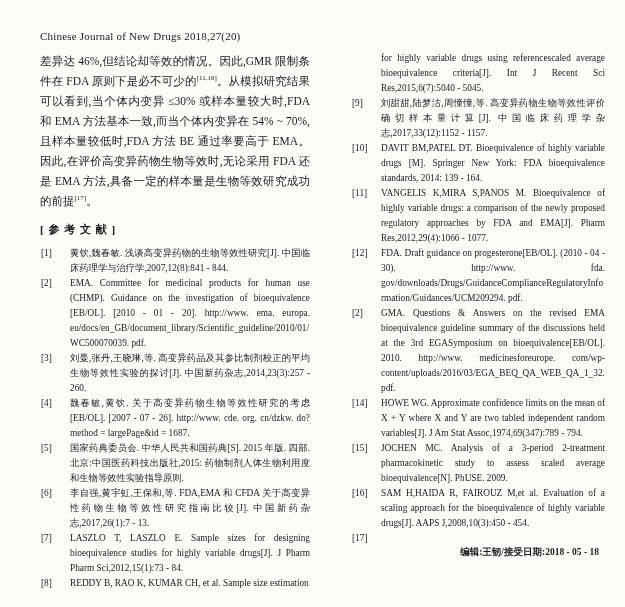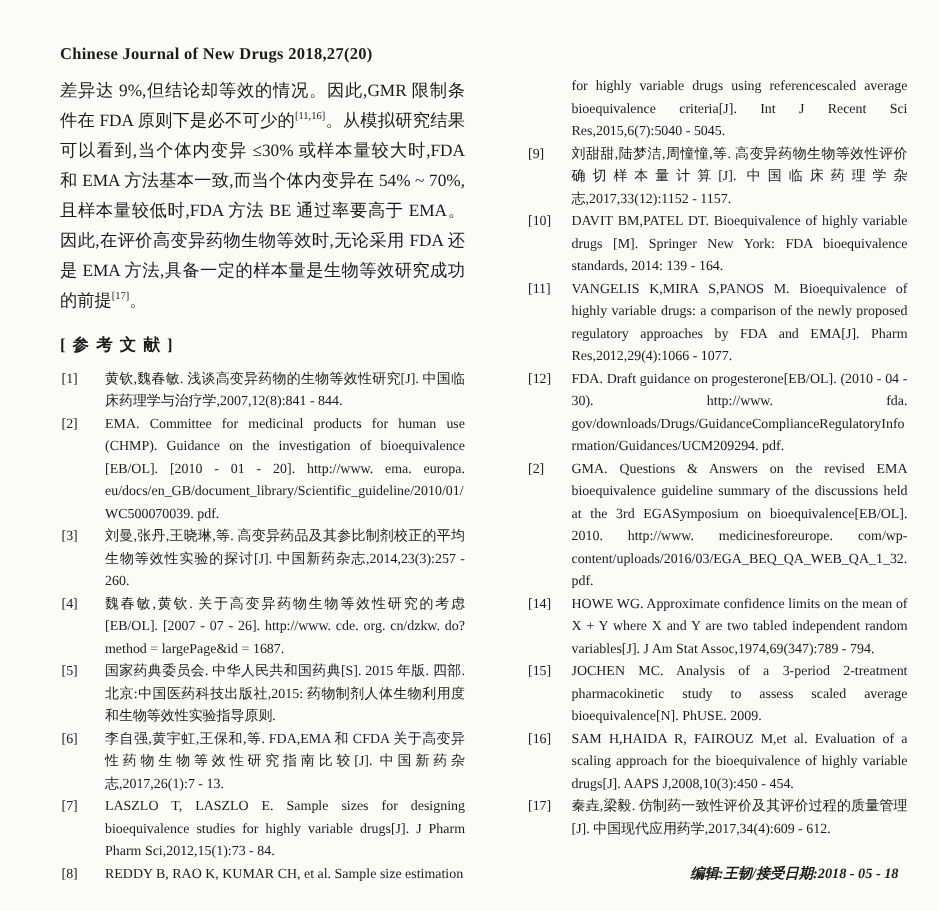--- a/index.html
+++ b/index.html
@@ -12,21 +12,21 @@
     overflow: hidden;
   }
   .page {
     box-sizing: border-box;
     width: 625px;
     height: 607px;
     padding: 30px 20px 10px 40px;
   }
   .journal-header {
     font-size: 11px;
-    font-weight: bold;
+    font-weight: normal;
     letter-spacing: 0.2px;
   }
   .columns {
     display: flex;
     gap: 25px;
     margin-top: 9px;
   }
   .col { width: 270px; }
   .body-text {
     margin: 0;
@@ -61,34 +61,33 @@
     left: 1px;
     top: 0;
   }
   .col-right .refs { margin-top: 0; margin-left: 16px; }
   .editor-note {
     margin-top: 15px;
     padding-right: 6px;
     font-size: 9.5px;
     font-weight: bold;
     text-align: right;
-    font-style: italic;
   }
 </style>
 </head>
 <body>
 
 <div class="page">
 
   <div class="journal-header">Chinese Journal of New Drugs 2018,27(20)</div>
 
   <div class="columns">
 
     <div class="col col-left">
-      <p class="body-text"><span>差异达 9%,但结论却等效的情况。因此,GMR 限制条件在 FDA 原则下是必不可少的</span><sup>[11,16]</sup><span>。从模拟研究结果可以看到,当个体内变异 ≤30% 或样本量较大时,FDA 和 EMA 方法基本一致,而当个体内变异在 54% ~ 70%,且样本量较低时,FDA 方法 BE 通过率要高于 EMA。因此,在评价高变异药物生物等效时,无论采用 FDA 还是 EMA 方法,具备一定的样本量是生物等效研究成功的前提</span><sup>[17]</sup><span>。</span></p>
+      <p class="body-text"><span>差异达 46%,但结论却等效的情况。因此,GMR 限制条件在 FDA 原则下是必不可少的</span><sup>[11,16]</sup><span>。从模拟研究结果可以看到,当个体内变异 ≤30% 或样本量较大时,FDA 和 EMA 方法基本一致,而当个体内变异在 54% ~ 70%,且样本量较低时,FDA 方法 BE 通过率要高于 EMA。因此,在评价高变异药物生物等效时,无论采用 FDA 还是 EMA 方法,具备一定的样本量是生物等效研究成功的前提</span><sup>[17]</sup><span>。</span></p>
 
       <div class="ref-heading">[ 参  考  文  献 ]</div>
 
       <div class="refs">
           <div class="ref-item"><span class="ref-num">[1]</span><span>黄钦,魏春敏. 浅谈高变异药物的生物等效性研究[J]. 中国临床药理学与治疗学,2007,12(8):841 - 844.</span></div>
           <div class="ref-item"><span class="ref-num">[2]</span><span>EMA. Committee for medicinal products for human use (CHMP). Guidance on the investigation of bioequivalence [EB/OL]. [2010 - 01 - 20]. http://www. ema. europa. eu/docs/en_GB/document_library/Scientific_guideline/2010/01/WC500070039. pdf.</span></div>
           <div class="ref-item"><span class="ref-num">[3]</span><span>刘曼,张丹,王晓琳,等. 高变异药品及其参比制剂校正的平均生物等效性实验的探讨[J]. 中国新药杂志,2014,23(3):257 - 260.</span></div>
           <div class="ref-item"><span class="ref-num">[4]</span><span>魏春敏,黄钦. 关于高变异药物生物等效性研究的考虑[EB/OL]. [2007 - 07 - 26]. http://www. cde. org. cn/dzkw. do? method = largePage&amp;id = 1687.</span></div>
           <div class="ref-item"><span class="ref-num">[5]</span><span>国家药典委员会. 中华人民共和国药典[S]. 2015 年版. 四部. 北京:中国医药科技出版社,2015: 药物制剂人体生物利用度和生物等效性实验指导原则.</span></div>
           <div class="ref-item"><span class="ref-num">[6]</span><span>李自强,黄宇虹,王保和,等. FDA,EMA 和 CFDA 关于高变异性药物生物等效性研究指南比较[J]. 中国新药杂志,2017,26(1):7 - 13.</span></div>
@@ -101,20 +100,20 @@
       <div class="refs">
           <div class="ref-item"><span>for highly variable drugs using referencescaled average bioequivalence criteria[J]. Int J Recent Sci Res,2015,6(7):5040 - 5045.</span></div>
           <div class="ref-item"><span class="ref-num">[9]</span><span>刘甜甜,陆梦洁,周憧憧,等. 高变异药物生物等效性评价确切样本量计算[J]. 中国临床药理学杂志,2017,33(12):1152 - 1157.</span></div>
           <div class="ref-item"><span class="ref-num">[10]</span><span>DAVIT BM,PATEL DT. Bioequivalence of highly variable drugs [M]. Springer New York: FDA bioequivalence standards, 2014: 139 - 164.</span></div>
           <div class="ref-item"><span class="ref-num">[11]</span><span>VANGELIS K,MIRA S,PANOS M. Bioequivalence of highly variable drugs: a comparison of the newly proposed regulatory approaches by FDA and EMA[J]. Pharm Res,2012,29(4):1066 - 1077.</span></div>
           <div class="ref-item"><span class="ref-num">[12]</span><span>FDA. Draft guidance on progesterone[EB/OL]. (2010 - 04 - 30). http://www. fda. gov/downloads/Drugs/GuidanceComplianceRegulatoryInformation/Guidances/UCM209294. pdf.</span></div>
           <div class="ref-item"><span class="ref-num">[2]</span><span>GMA. Questions &amp; Answers on the revised EMA bioequivalence guideline summary of the discussions held at the 3rd EGASymposium on bioequivalence[EB/OL]. 2010. http://www. medicinesforeurope. com/wp-content/uploads/2016/03/EGA_BEQ_QA_WEB_QA_1_32. pdf.</span></div>
           <div class="ref-item"><span class="ref-num">[14]</span><span>HOWE WG. Approximate confidence limits on the mean of X + Y where X and Y are two tabled independent random variables[J]. J Am Stat Assoc,1974,69(347):789 - 794.</span></div>
           <div class="ref-item"><span class="ref-num">[15]</span><span>JOCHEN MC. Analysis of a 3-period 2-treatment pharmacokinetic study to assess scaled average bioequivalence[N]. PhUSE. 2009.</span></div>
           <div class="ref-item"><span class="ref-num">[16]</span><span>SAM H,HAIDA R, FAIROUZ M,et al. Evaluation of a scaling approach for the bioequivalence of highly variable drugs[J]. AAPS J,2008,10(3):450 - 454.</span></div>
-          <div class="ref-item"><span class="ref-num">[17]</span><span>秦垚,梁毅. 仿制药一致性评价及其评价过程的质量管理[J]. 中国现代应用药学,2017,34(4):609 - 612.</span></div>
+          <div class="ref-item"><span class="ref-num">[17]</span></div>
         </div>
 
       <div class="editor-note">编辑:王韧/接受日期:2018 - 05 - 18</div>
     </div>
 
   </div>
 </div>
 
 </body></html>

